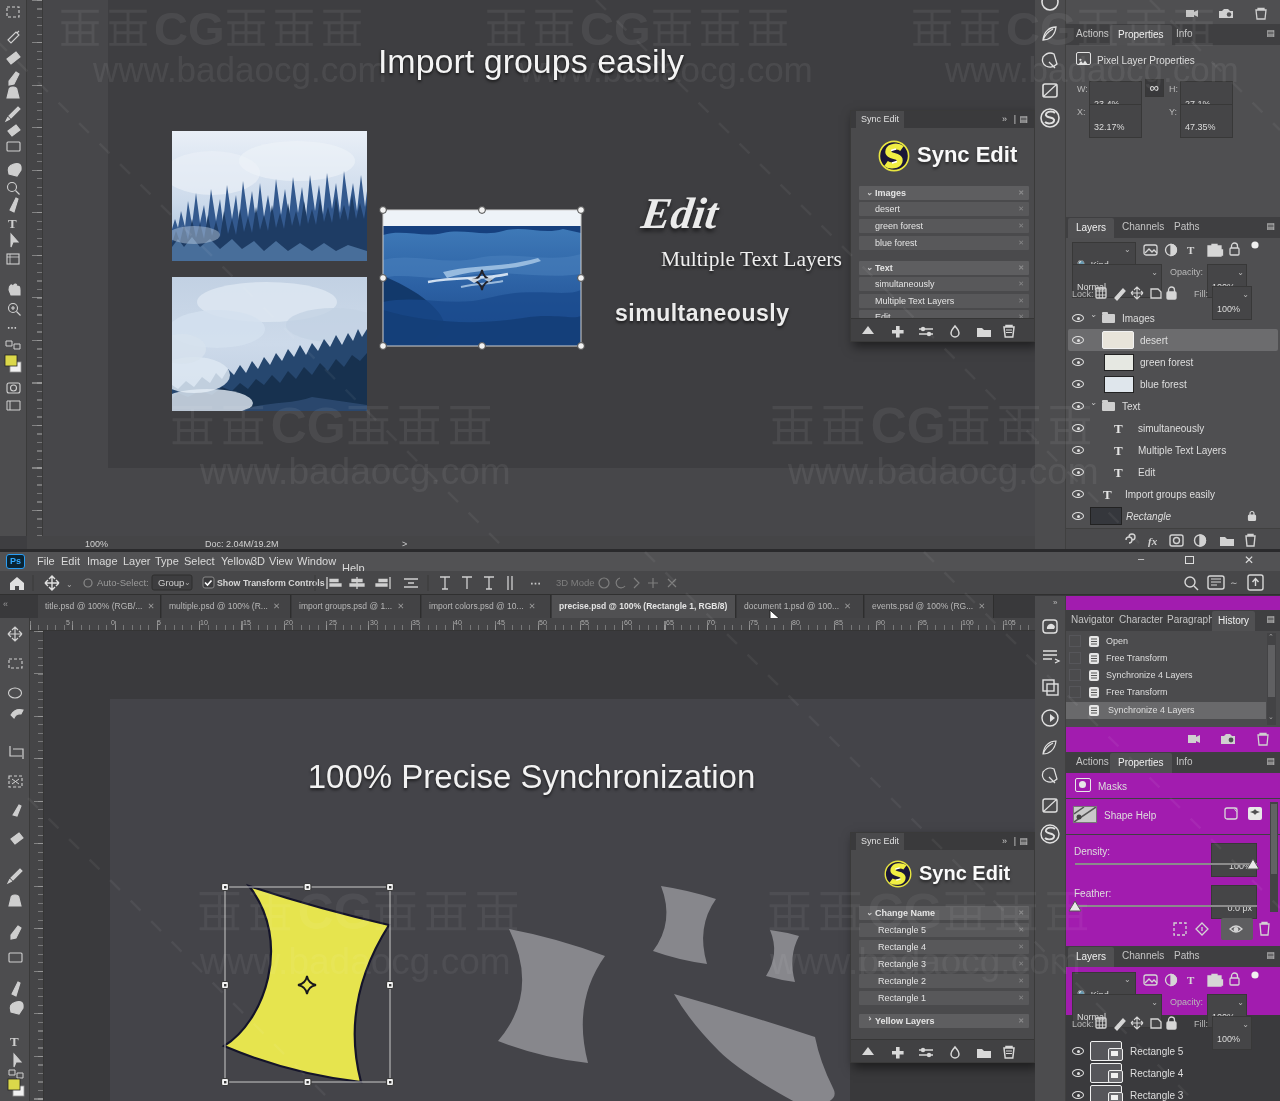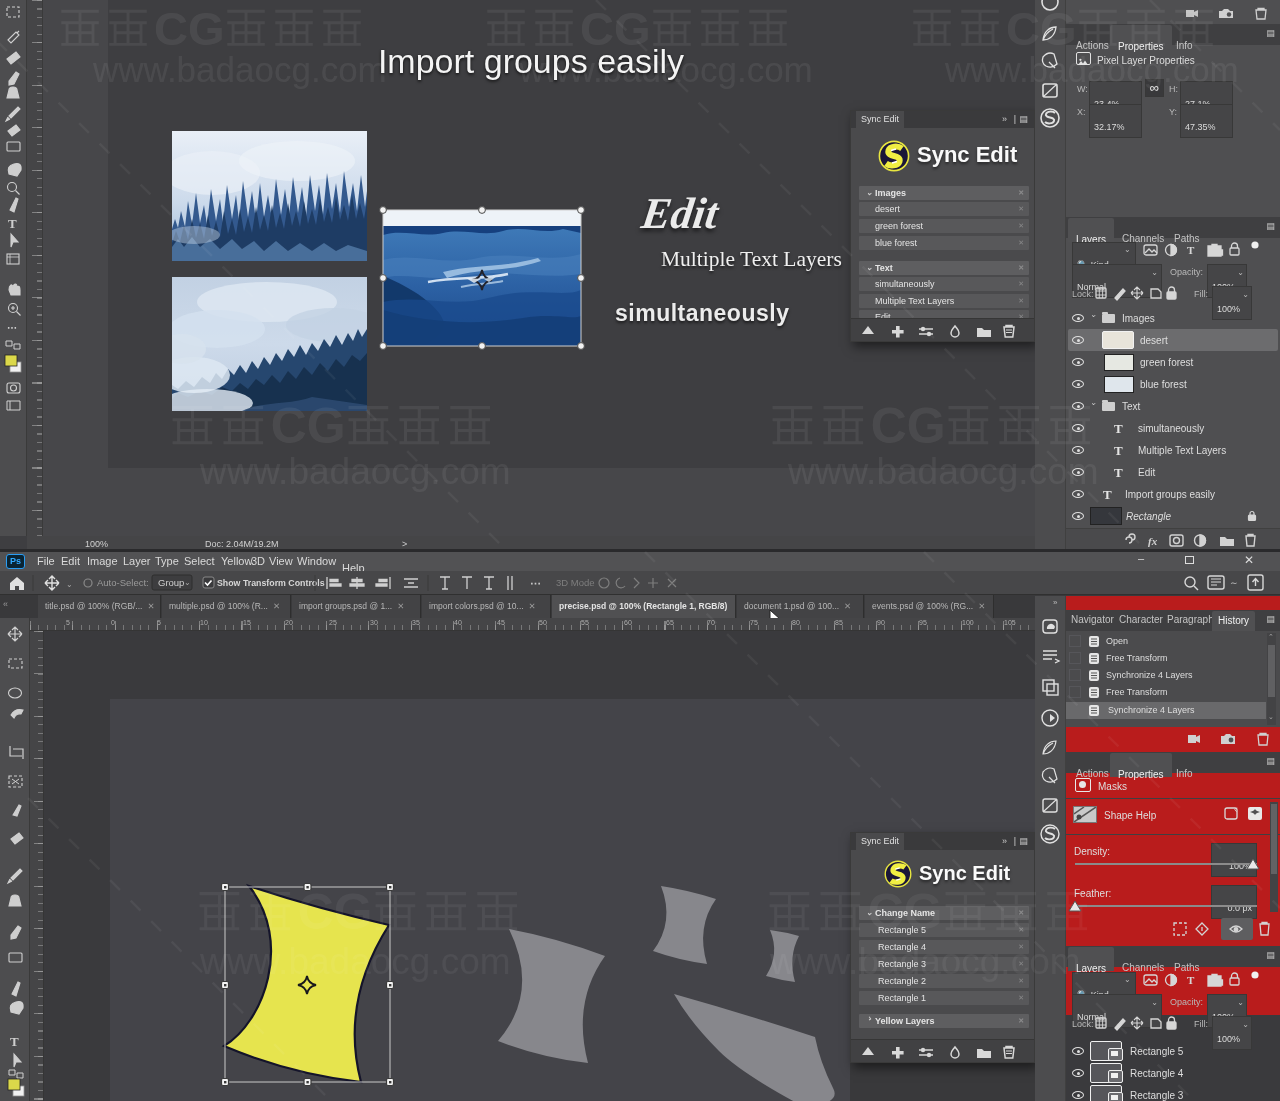--- a/index.html
+++ b/index.html
@@ -1,19 +1,19 @@
 <!DOCTYPE html>
 <html><head><meta charset="utf-8">
 <style>
 *{margin:0;padding:0;box-sizing:border-box}
 html,body{width:1280px;height:1101px}
 body{position:relative;overflow:hidden;background:#3e3e41;font-family:"Liberation Sans",sans-serif}
 .abs{position:absolute}
 .tabstrip{position:absolute;background:#3a3a3c}
-.tab{position:absolute;font-size:10px;color:#c4c4c4;line-height:20px;padding:12px 8px;white-space:nowrap}
+.tab{position:absolute;font-size:10px;color:#c4c4c4;line-height:20px;padding:0 8px;white-space:nowrap}
 .tab.act{background:#505052;color:#f0f0f0;border-radius:2px 2px 0 0;font-weight:normal}
 .fld{position:absolute;background:#454547;border:1px solid #383838;color:#dcdcdc;font-size:9px;line-height:12px;padding:16px 4px}
 .lbl{position:absolute;font-size:9px;color:#b8b8b8;white-space:nowrap}
 .eye{position:absolute;width:12px;height:8px;border:1px solid #dfdfdf;border-radius:50%}
 .eye:after{content:"";position:absolute;width:3px;height:3px;background:#dfdfdf;border-radius:50%;top:1.5px;left:3.5px}
 .folder{position:absolute;width:13px;height:9px;background:#cfcfcf;border-radius:1px}
 .folder:before{content:"";position:absolute;top:-2px;left:0;width:6px;height:2px;background:#cfcfcf;border-radius:1px 1px 0 0}
 .lrowtxt{position:absolute;font-size:10px;color:#dedede;white-space:nowrap}
 .caret{position:absolute;font-size:8px;color:#ccc}
 .menu{position:absolute;font-size:11px;color:#dadada;white-space:nowrap}
@@ -475,20 +475,21 @@
   </div>
 
   <div class="abs" style="left:30px;top:79px;width:14px;height:470px;background:#454547;border-right:1px solid #353535">
       <div class="abs" style="right:0;top:0;width:5px;height:470px;background-image:repeating-linear-gradient(180deg,rgba(160,160,160,0.55) 0,rgba(160,160,160,0.55) 1px,transparent 1px,transparent 8.5px)"></div>
       <div class="abs" style="right:0;top:0;width:9px;height:470px;background-image:repeating-linear-gradient(180deg,rgba(170,170,170,0.6) 0,rgba(170,170,170,0.6) 1px,transparent 1px,transparent 42.5px)"></div>
     </div>
 
   <div class="abs" style="left:44px;top:79px;width:991px;height:470px;background:#3a3a3d"></div>
   <div class="abs" style="left:110px;top:147px;width:925px;height:402px;background:#444449"></div>
 
+  <div class="abs" style="left:69px;top:206px;width:925px;text-align:center;font-size:33px;color:#f2f2f2;text-shadow:0 2px 3px rgba(0,0,0,0.6)">100% Precise Synchronization</div>
   <svg class="abs" style="left:0;top:0" width="1035" height="549" viewBox="0 0 1035 549">
     <path d="M509,377 Q557,386 605,404 Q572,450 588,511 Q542,506 498,489 Q540,440 509,377 Z" fill="#87878c"></path>
     <path d="M661,334 Q688,338 716,347 Q696,375 707,412 Q678,408 653,399 Q675,370 661,334 Z" fill="#87878c"></path>
     <path d="M770,378 Q785,380 799,384 Q788,405 795,430 Q780,428 766,424 Q780,402 770,378 Z" fill="#87878c"></path>
     <path d="M674,442 Q745,462 815,485 Q820,510 833,536 Q838,545 828,550 L795,550 Q740,520 719,499 Q690,470 674,442 Z" fill="#87878c"></path>
     <path d="M249,334 Q315,356 389,373 Q340,450 361,530 Q290,522 224,494 C264,470 293,390 249,334 Z" fill="#e6e44e" stroke="#14142a" stroke-width="2.2"></path>
     <g stroke="#c9c9c9" stroke-width="1" fill="none">
       <rect x="225" y="335" width="165" height="195"></rect>
     </g>
     <g fill="#f4f4f4" stroke="#3a3a3a" stroke-width="1.2">
@@ -563,21 +564,21 @@
       <circle cx="15" cy="122" r="8"></circle>
         <path d="M15,118 l5,4 -5,4 Z" fill="#e0e0e0" stroke="none"></path>
       <path d="M21,145 C15,145 9,149 8,158 C14,158 20,154 21,145 Z M8,158 C10,153 14,149 18,147" stroke-width="1.2"></path>
       <path d="M8,176 q-2,6 3,9 q6,3 11,-2 l-3,-10 q-6,-3 -11,3 Z M14,181 l6,6" stroke-width="1.2"></path>
       <rect x="8" y="203" width="14" height="13" rx="2"></rect>
         <path d="M8,216 L22,203" stroke-width="1.1"></path>
       <circle cx="15" cy="238" r="9"></circle>
       <path d="M20,233 C18,231 12,231 11,234 C10,236 13,237 15,237.5 C17,238 20,239 19,241 C18,244 12,244 10,242" stroke-width="1.9"></path>
     </svg>
   </div>
-  <div class="abs" style="left:1066px;top:44px;width:214px;height:419px;background:#b91c1c">
+  <div class="abs" style="left:1066px;top:44px;width:214px;height:419px;background:#a21caf">
     <div class="tabstrip" style="left:0;top:14px;width:214px;height:21px;background:#3f3f41">
       <span class="tab" style="left:0px;top:0;padding:0 5px">Navigator</span>
       <span class="tab" style="left:48px;top:0;padding:0 5px">Character</span>
       <span class="tab" style="left:96px;top:0;padding:0 5px">Paragraph</span>
       <span class="tab act" style="left:146px;top:1px;height:20px;padding:0 6px">History</span>
       <span class="abs" style="right:5px;top:4px;color:#ccc;font-size:9px">▤</span>
     </div>
     <div class="abs" style="left:0;top:35px;width:214px;height:96px;background:#4b4b4d">
         <div class="abs" style="left:3px;top:4px;width:12px;height:12px;border:1px solid #56565a"></div>
         <div class="abs" style="left:3px;top:21px;width:12px;height:12px;border:1px solid #56565a"></div>

